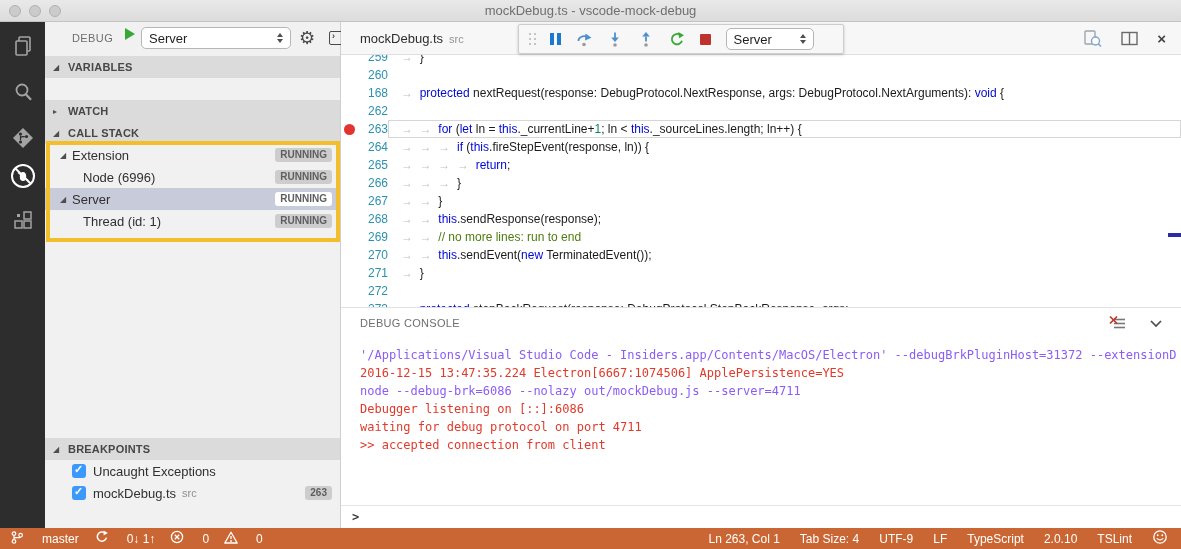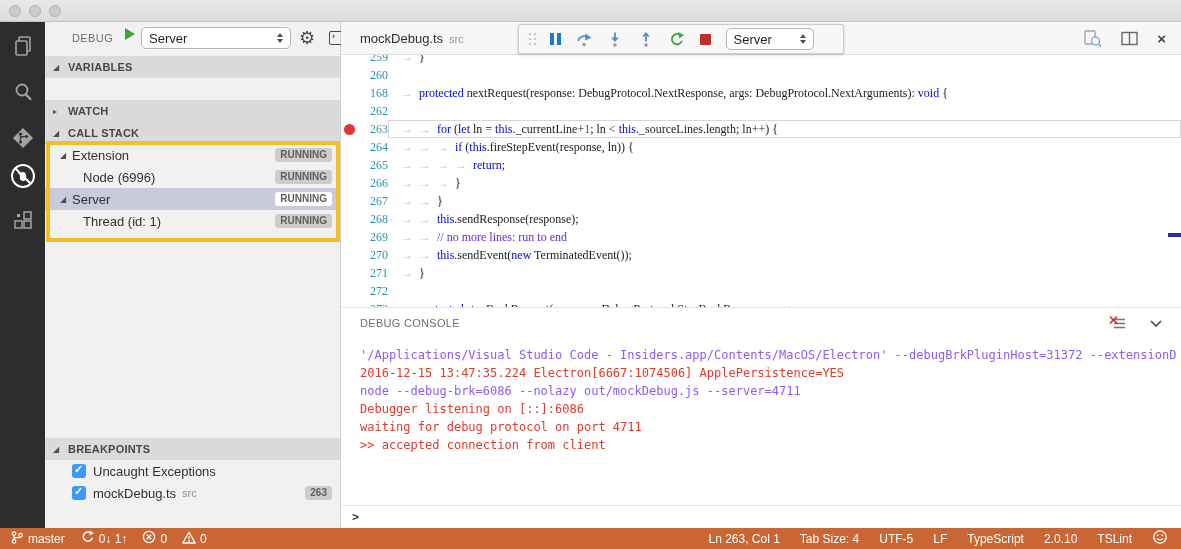--- a/index.html
+++ b/index.html
@@ -65,56 +65,57 @@
     border:1px solid #CDCDCD;border-radius:2px;box-shadow:0 1px 3px rgba(0,0,0,.2);display:flex;
     align-items:center;box-sizing:border-box;padding:0 9px;gap:15px;z-index:6;}
   .grip{width:2px;height:2px;border-radius:50%;background:#B3B3B3;margin:0 4px 10px 1px;
     box-shadow:0 5px 0 #B3B3B3,0 10px 0 #B3B3B3,5px 0 0 #B3B3B3,5px 5px 0 #B3B3B3,5px 10px 0 #B3B3B3;}
   .pause-btn{display:flex;gap:3.5px;cursor:pointer;}
   .pause-btn i{display:block;width:3.5px;height:12px;background:#1B79D0;}
   .stop-btn{width:11px;height:11px;background:#BE322E;border-radius:1px;cursor:pointer;}
   .tb-icon{cursor:pointer;display:flex;align-items:center;}
   .tb-select{width:88px;}
   .code{position:absolute;left:341px;top:55px;width:840px;height:252px;background:#fff;overflow:hidden;
-    font-family:Liberation Serif, serif;font-size:12px;}
+    font-family:Liberation Sans, sans-serif;font-size:12px;}
   .cl{height:18px;line-height:18px;display:flex;white-space:pre;}
   .cl .glyph{width:17px;flex:none;position:relative;}
   .bp-dot{position:absolute;left:3px;top:3.5px;width:11px;height:11px;border-radius:50%;background:#E23430;}
   .cl .lnum{width:30px;flex:none;text-align:right;color:#2B91AF;}
   .cl .toks{padding-left:13px;}
-  .tk-k{color:#0008D6}.tk-p{color:#1B1B1B}.tk-num{color:#09885A}.tk-c{color:#6d28d9}.tk-w{color:#C3C3C3}
+  .tk-k{color:#0008D6}.tk-p{color:#1B1B1B}.tk-num{color:#09885A}.tk-c{color:#4d7c0f}.tk-w{color:#C3C3C3}
   .curline{position:absolute;left:47px;right:0;height:18px;border:1px solid #D6D6D6;box-sizing:border-box;pointer-events:none;}
   .overview-mark{position:absolute;right:0;top:233px;width:13px;height:4px;background:#2B2BA3;}
   
   .panel{position:absolute;left:341px;top:307px;width:840px;height:221px;background:#fff;
     border-top:1px solid #E2E2E2;box-sizing:border-box;}
   .panel-head{height:30px;display:flex;align-items:center;text-align:right;}
   .panel-title{margin-left:19px;font-size:11px;color:#6E6E6E;letter-spacing:.3px;}
   .panel-icons{margin-left:auto;display:flex;align-items:center;gap:22px;margin-right:18px;}
   .panel-icons span{cursor:pointer;display:flex;}
   .con{position:absolute;top:38px;left:19px;right:3px;height:160px;overflow:hidden;
     font-family:"DejaVu Sans Mono","Liberation Mono",monospace;font-size:12px;line-height:18px;white-space:pre;}
   .con-line.stdout{color:#8b5cf6}
   .con-line.stderr{color:#E03A2B}
   .con-input{position:absolute;left:0;right:0;top:197px;height:23px;border-top:1px solid #E4E4E4;cursor:text;}
   .prompt{position:absolute;left:11px;top:4px;font-family:"DejaVu Sans Mono",monospace;font-size:12px;font-weight:bold;color:#3A3A3A;}
   
   .statusbar{position:absolute;left:0;top:528px;width:1181px;height:21px;background:#CA6633;color:#fff;
     font-size:12px;display:flex;align-items:center;}
   .sb-left{display:flex;align-items:center;margin-left:10px;gap:15px;}
   .sb-right{margin-left:auto;display:flex;align-items:center;gap:20px;margin-right:13px;}
-  .sb-item{display:flex;align-items:center;gap:4px;cursor:pointer;white-space:nowrap;}
+  .sb-item{display:flex;align-items:center;gap:18px;cursor:pointer;white-space:nowrap;}
 </style>
 </head>
 <body>
 
 <div class="titlebar">
   <span class="tl c"></span>
   <span class="tl m"></span>
   <span class="tl z"></span>
+  <div class="title-text">mockDebug.ts - vscode-mock-debug</div>
 </div>
 
 <div class="activitybar">
   <div class="act-item" style="top:3px">
     <svg width="24" height="24">
       <rect x="8" y="3" width="11" height="14" rx="1" fill="none" stroke="#A3A3A3" stroke-width="1.6"></rect>
       <rect x="5" y="7" width="11" height="14" rx="1" fill="#2D2D2D" stroke="#A3A3A3" stroke-width="1.6"></rect>
     </svg>
   </div>
   <div class="act-item" style="top:49px">
@@ -370,21 +371,21 @@
       </span>
     </div>
   <div class="sb-right">
       <span class="sb-item">
         <span>Ln 263, Col 1</span>
       </span>
       <span class="sb-item">
         <span>Tab Size: 4</span>
       </span>
       <span class="sb-item">
-        <span>UTF-5</span>
+        <span>UTF-9</span>
       </span>
       <span class="sb-item">
         <span>LF</span>
       </span>
       <span class="sb-item">
         <span>TypeScript</span>
       </span>
       <span class="sb-item">
         <span>2.0.10</span>
       </span>

